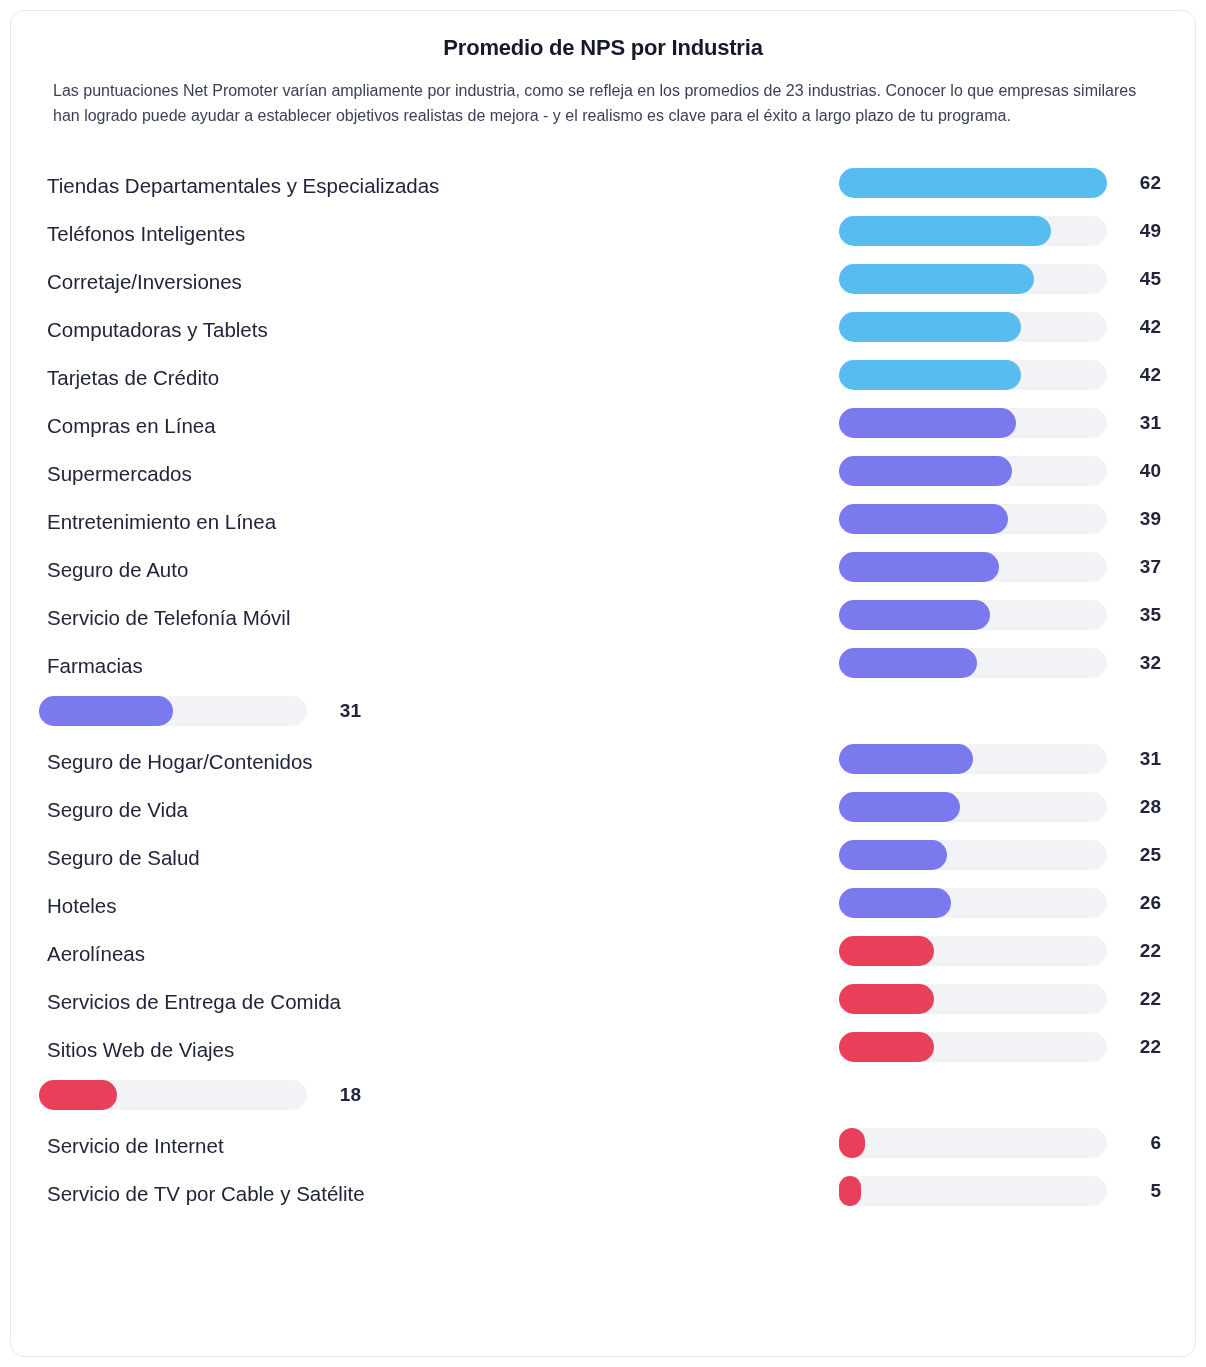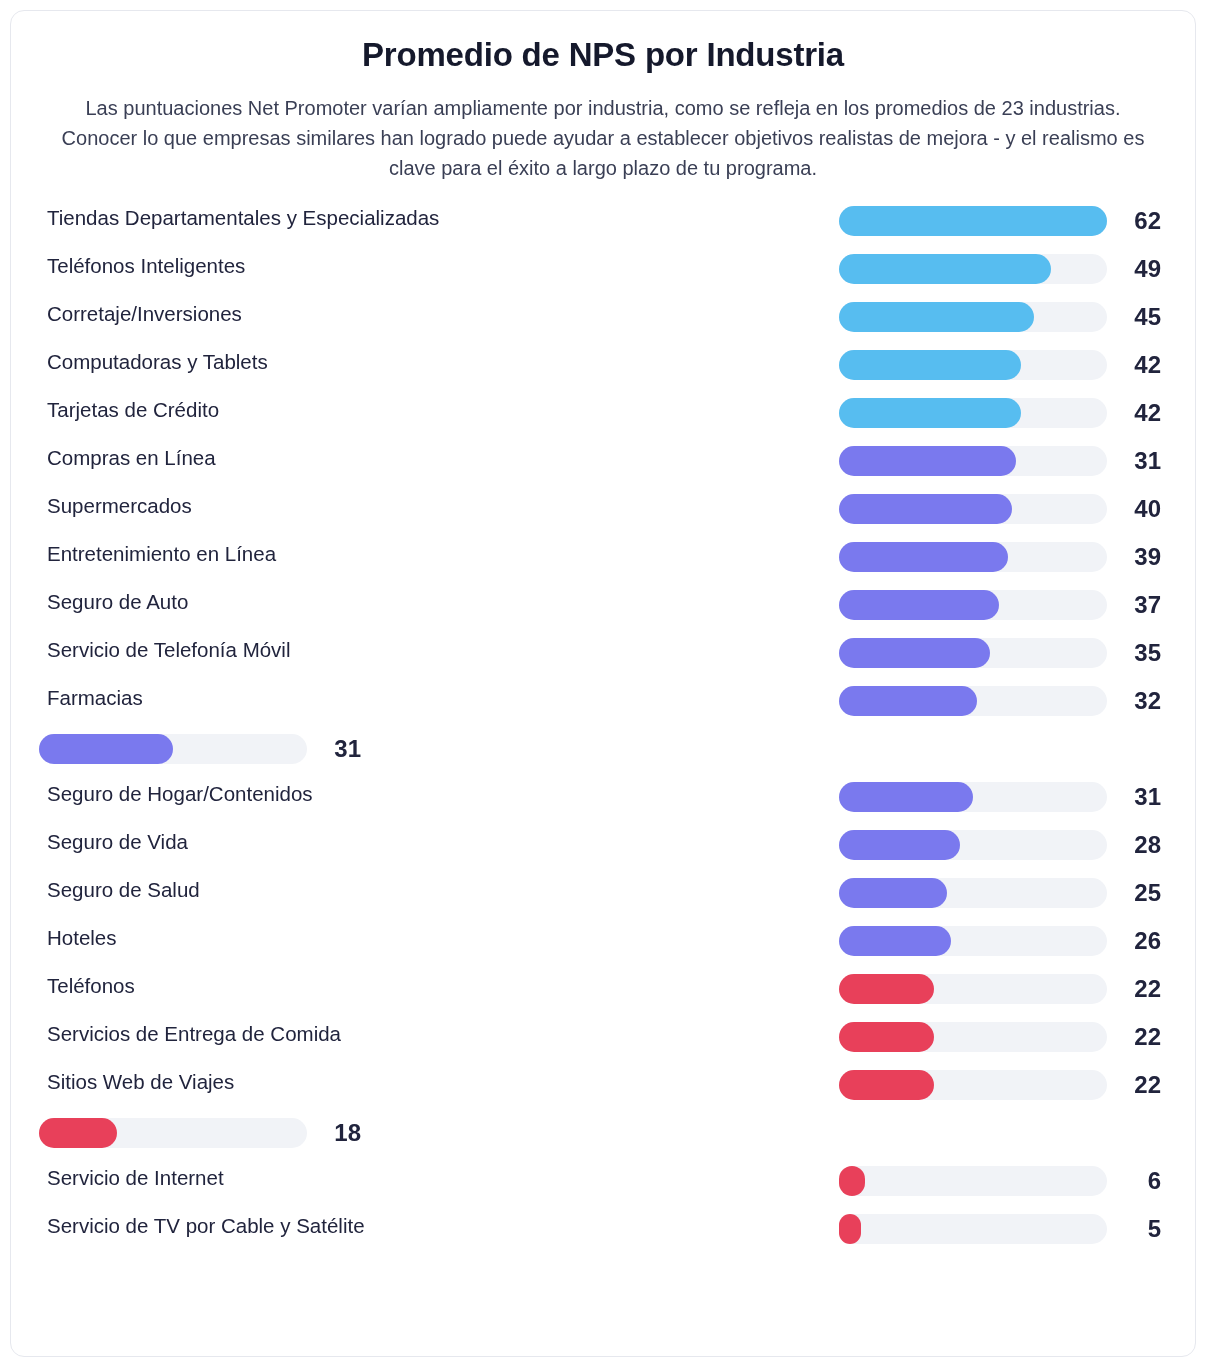--- a/index.html
+++ b/index.html
@@ -21,43 +21,43 @@
     height: 1347px;
     margin: 10px;
     background: #ffffff;
     border: 1px solid #e6e8ee;
     border-radius: 14px;
     padding: 18px 28px 20px 28px;
     box-sizing: border-box;
   }
   .chart-title {
     text-align: center;
-    font-size: 33px;
+    font-size: 22px;
     font-weight: bold;
     letter-spacing: -0.2px;
     color: #15192c;
     margin: 6px 0 18px 0;
     line-height: 1.2;
   }
   .chart-subtitle {
-    text-align: center;
-    font-size: 20px;
+    text-align: left;
+    font-size: 16px;
     line-height: 1.52;
     color: #3a3f55;
     margin: 0 14px 22px 14px;
     font-weight: normal;
   }
   .rows {
     display: flex;
     flex-direction: column;
     gap: 0px;
   }
   .row {
     display: flex;
-    align-items: flex-start;
+    align-items: flex-end;
     height: 48px;
   }
   .row-label {
     flex: 0 0 auto;
     width: 800px;
     font-size: 20.5px;
     color: #21243d;
     white-space: nowrap;
     overflow: hidden;
     text-overflow: ellipsis;
@@ -88,21 +88,21 @@
     border-radius: 15px;
   }
   .bar-value {
     position: absolute;
     left: 278px;
     top: 0;
     height: 30px;
     line-height: 30px;
     width: 44px;
     text-align: right;
-    font-size: 24px;
+    font-size: 19px;
     font-weight: bold;
     color: #21243d;
   }
 </style>
 </head>
 <body>
 
 <div class="card">
   <div class="chart-title">Promedio de NPS por Industria</div>
   <div class="chart-subtitle">Las puntuaciones Net Promoter varían ampliamente por industria, como se refleja en los promedios de 23 industrias. Conocer lo que empresas similares han logrado puede ayudar a establecer objetivos realistas de mejora - y el realismo es clave para el éxito a largo plazo de tu programa.</div>
@@ -228,21 +228,21 @@
       </div>
       <div class="row">
         <div class="row-label">Hoteles</div>
         <div class="bar-area">
           <div class="bar-track" style="background: rgb(241, 243, 247);"></div>
           <div class="bar-fill" style="width: 112px; background: rgb(122, 121, 238);"></div>
           <div class="bar-value">26</div>
         </div>
       </div>
       <div class="row">
-        <div class="row-label">Teléfonos</div>
+        <div class="row-label">Aerolíneas</div>
         <div class="bar-area">
           <div class="bar-track" style="background: rgb(241, 243, 247);"></div>
           <div class="bar-fill" style="width: 95px; background: rgb(232, 64, 90);"></div>
           <div class="bar-value">22</div>
         </div>
       </div>
       <div class="row">
         <div class="row-label">Servicios de Entrega de Comida</div>
         <div class="bar-area">
           <div class="bar-track" style="background: rgb(241, 243, 247);"></div>

